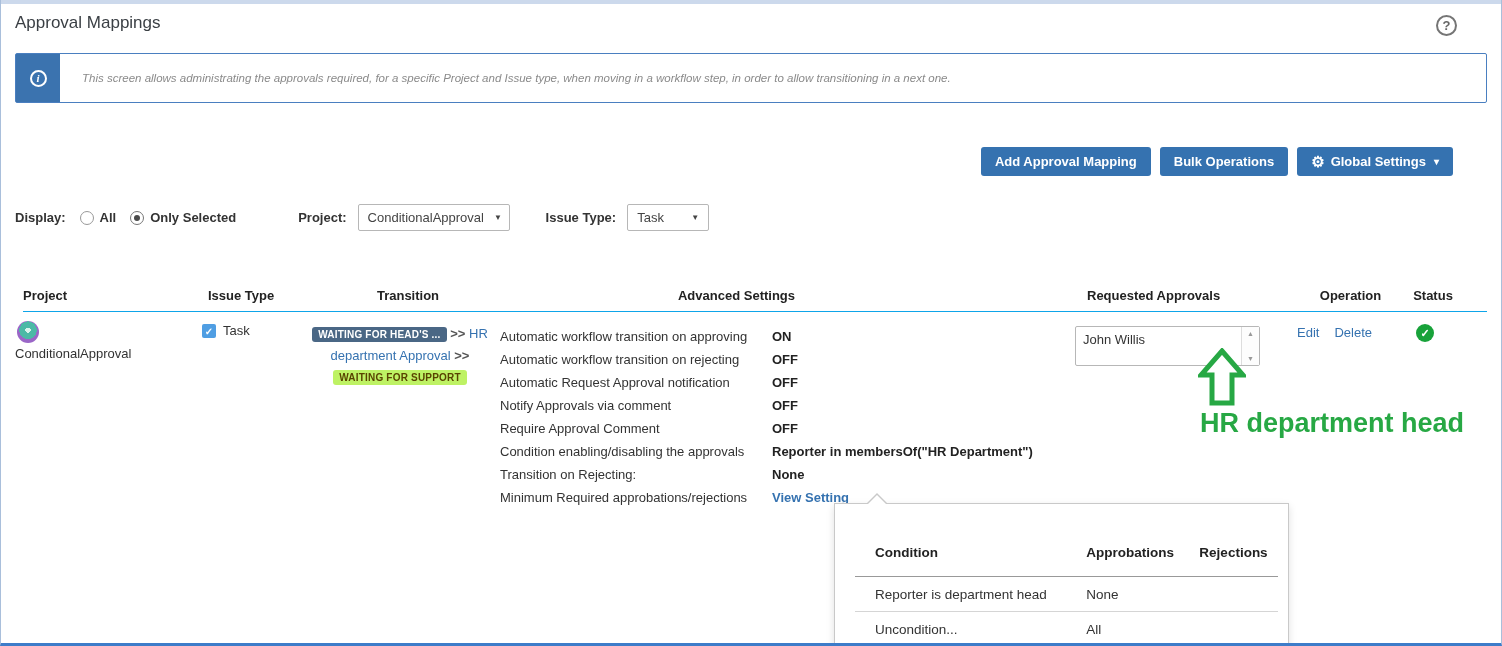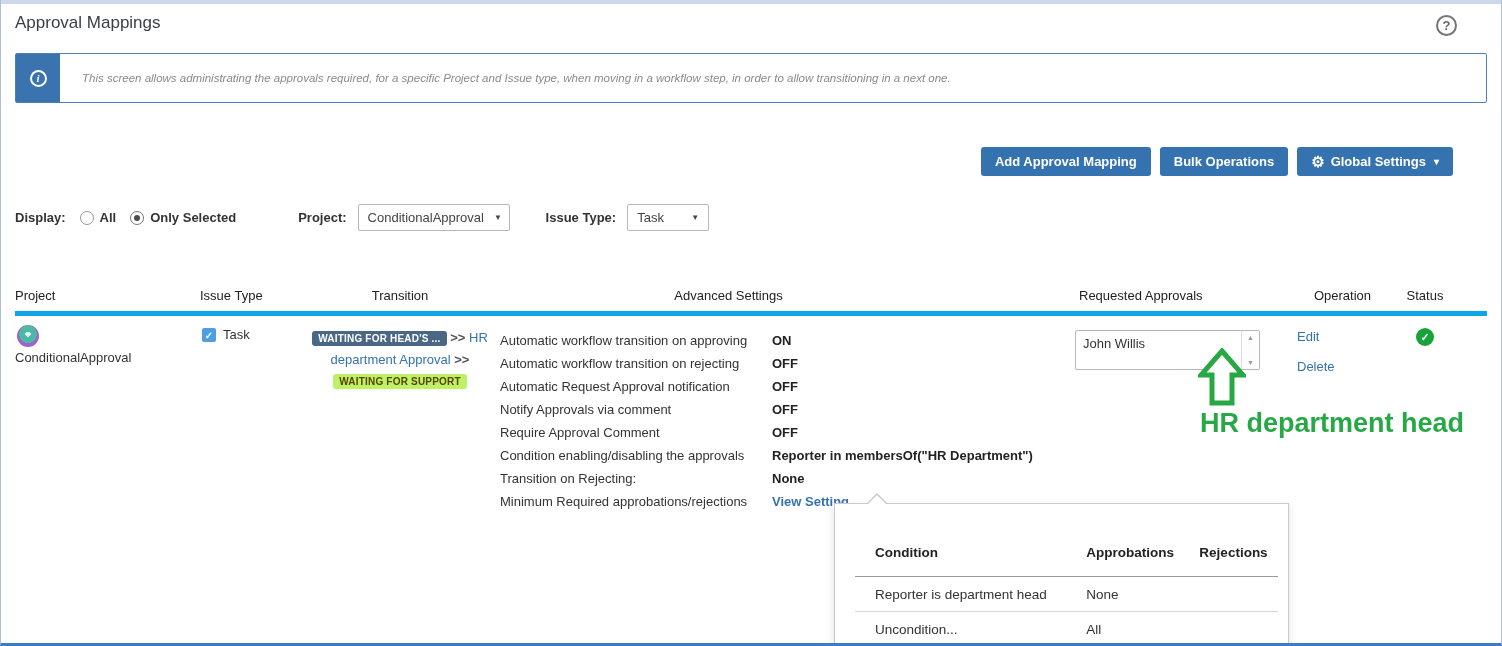--- a/index.html
+++ b/index.html
@@ -40,21 +40,21 @@
   .flabel-proj{margin-left:62px;}
   .flabel-issue{margin-left:36px;}
   .select{height:27px;border:1px solid #b7b7b7;border-radius:2px;background:#fff;display:flex;align-items:center;
     justify-content:space-between;padding:0 9px;font-weight:normal;color:#444;font-size:13px;margin-left:11px;
     box-sizing:border-box;cursor:pointer;}
   .select-project{width:152px;}
   .select-issue{width:82px;}
   .sel-caret{font-size:8px;color:#444;margin-left:10px;}
   
   .table{margin-top:57px;}
-  .thead{display:flex;font-weight:normal;color:#222;padding-bottom:8px;border-bottom:5px solid #0ea5e9;}
+  .thead{display:flex;font-weight:bold;color:#222;padding-bottom:8px;border-bottom:1px solid #0ea5e9;margin-left:8px;}
   .hc{box-sizing:border-box;}
   .hc0{width:185px;}
   .hc1{width:100px;}
   .hc2{width:200px;text-align:center;}
   .hc3{width:575px;text-align:center;padding-right:118px;}
   .hc4{width:215px;padding-left:4px;}
   .hc5{width:105px;text-align:center;}
   .hc6{width:60px;text-align:center;}
   .trow{display:flex;padding-top:8px;}
   .col{box-sizing:border-box;}
@@ -76,21 +76,21 @@
   .adv-label{width:272px;color:#333;flex:0 0 272px;}
   .adv-value{font-weight:bold;color:#222;white-space:nowrap;}
   .adv-value.link{color:#3572b0;}
   .col-requested{width:215px;}
   .approvals-box{width:185px;height:40px;border:1px solid #b7b7b7;border-radius:2px;margin-top:6px;display:flex;
     box-sizing:border-box;background:#fff;cursor:text;}
   .approvals-text{flex:1;padding:5px 0 0 7px;font-size:13px;color:#333;}
   .approvals-scroll{width:17px;border-left:1px solid #ddd;display:flex;flex-direction:column;justify-content:space-between;
     align-items:center;padding:3px 0;background:#fdfdfd;}
   .scroll-arrow{font-size:7px;color:#999;cursor:pointer;}
-  .col-operation{width:105px;display:flex;gap:15px;padding-left:7px;padding-top:5px;flex-direction:column;}
+  .col-operation{width:105px;display:flex;gap:15px;padding-left:7px;padding-top:5px;}
   .col-status{width:60px;text-align:center;padding-top:4px;}
   .status-check{display:inline-block;width:18px;height:18px;border-radius:50%;background:#18a23a;color:#fff;
     font-size:11px;font-weight:bold;line-height:18px;}
   
   .annotation{position:absolute;left:1192px;top:348px;z-index:3;}
   .annotation-arrow{display:block;margin-left:5px;}
   .annotation-text{color:#27a844;font-weight:bold;font-size:27px;margin-top:2px;margin-left:7px;white-space:nowrap;}
   
   .popup{position:absolute;left:833px;top:503px;width:455px;height:180px;background:#fff;
     border:1px solid #c9c9c9;box-shadow:0 3px 8px rgba(0,0,0,.12);z-index:5;box-sizing:border-box;}

